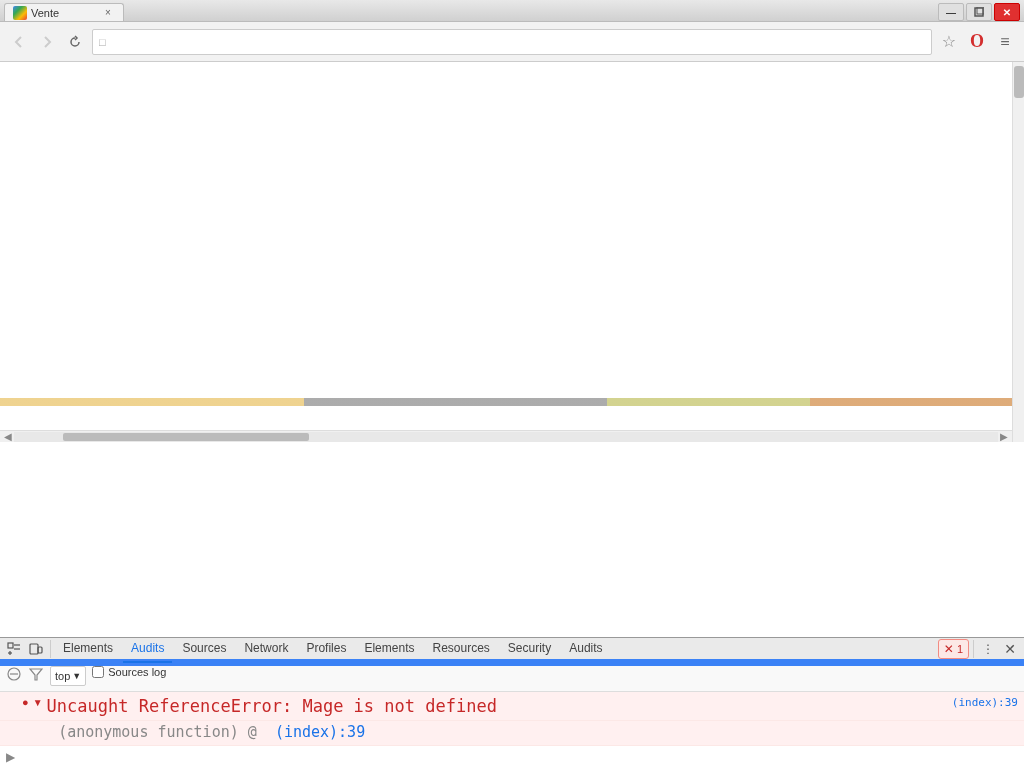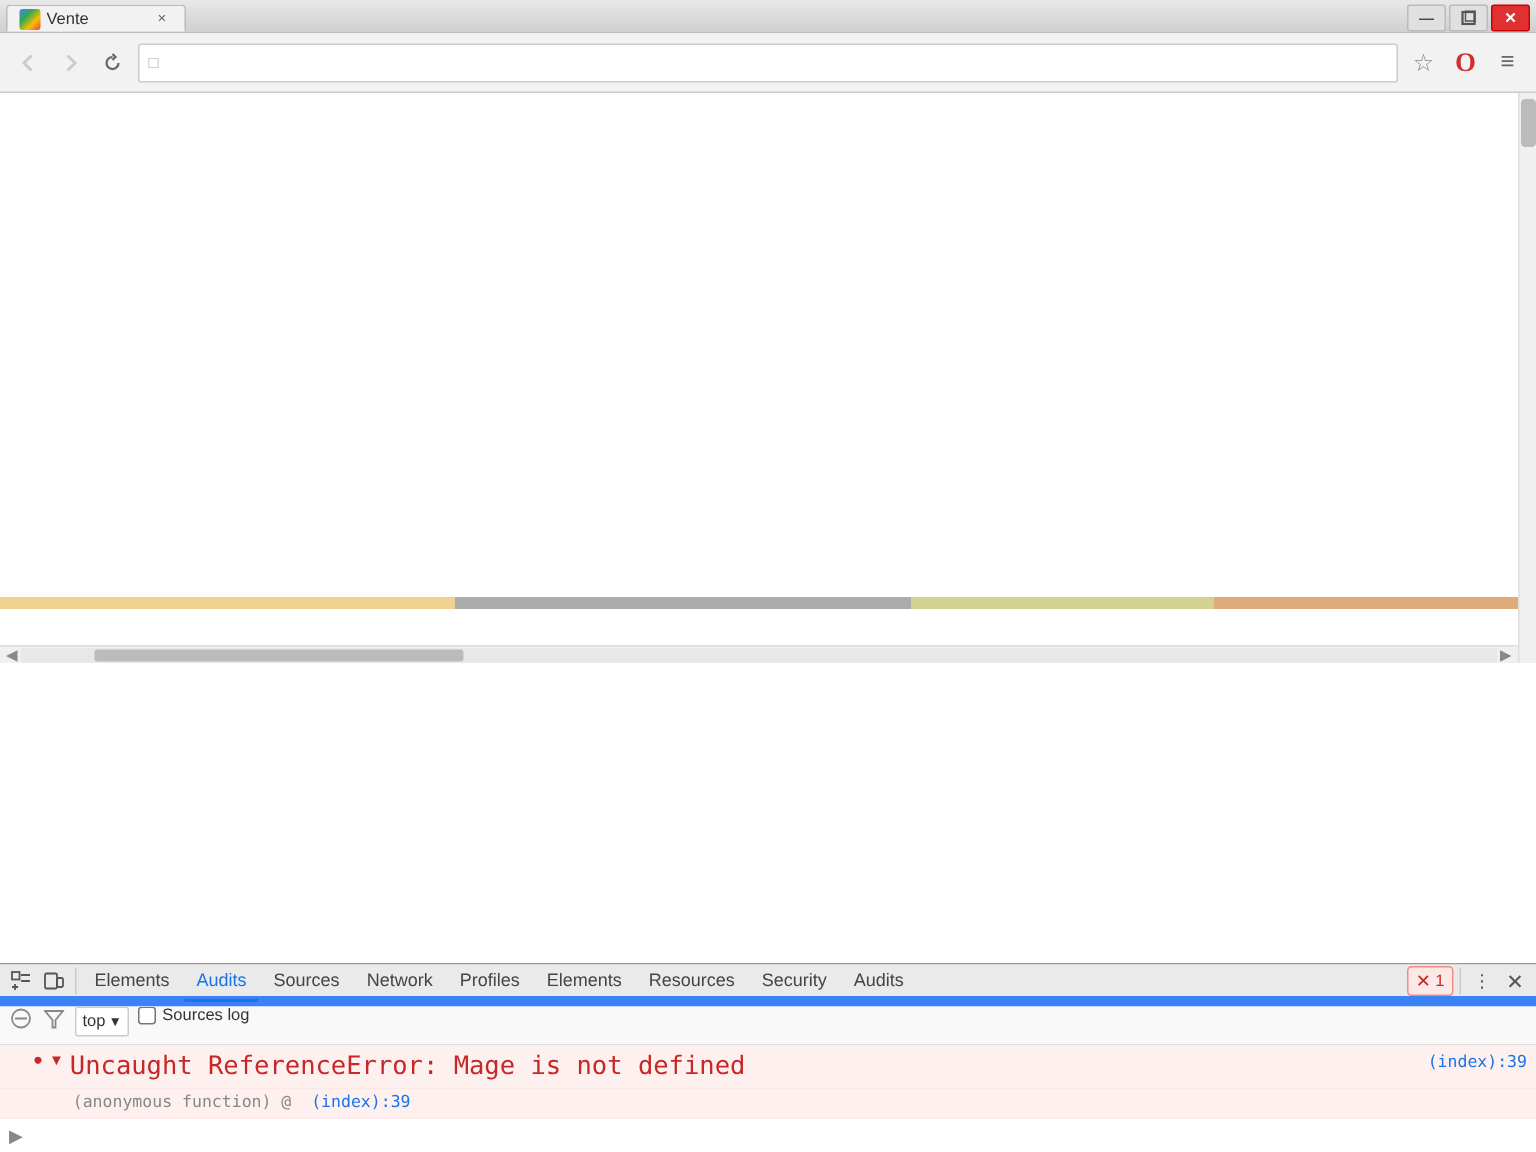--- a/index.html
+++ b/index.html
@@ -330,21 +330,21 @@
     .console-error-link {
       font-family: monospace;
       font-size: 11px;
       color: #1a73e8;
       text-decoration: none;
       cursor: pointer;
       white-space: nowrap;
     }
     .console-error-subtext {
       font-family: monospace;
-      font-size: 11px;
+      font-size: 15px;
       color: #888;
       padding: 2px 20px 4px 22px;
       background: #fff0f0;
       border-bottom: 1px solid #fce8e6;
     }
     .console-error-sublink {
       color: #1a73e8;
       text-decoration: none;
       cursor: pointer;
     }

